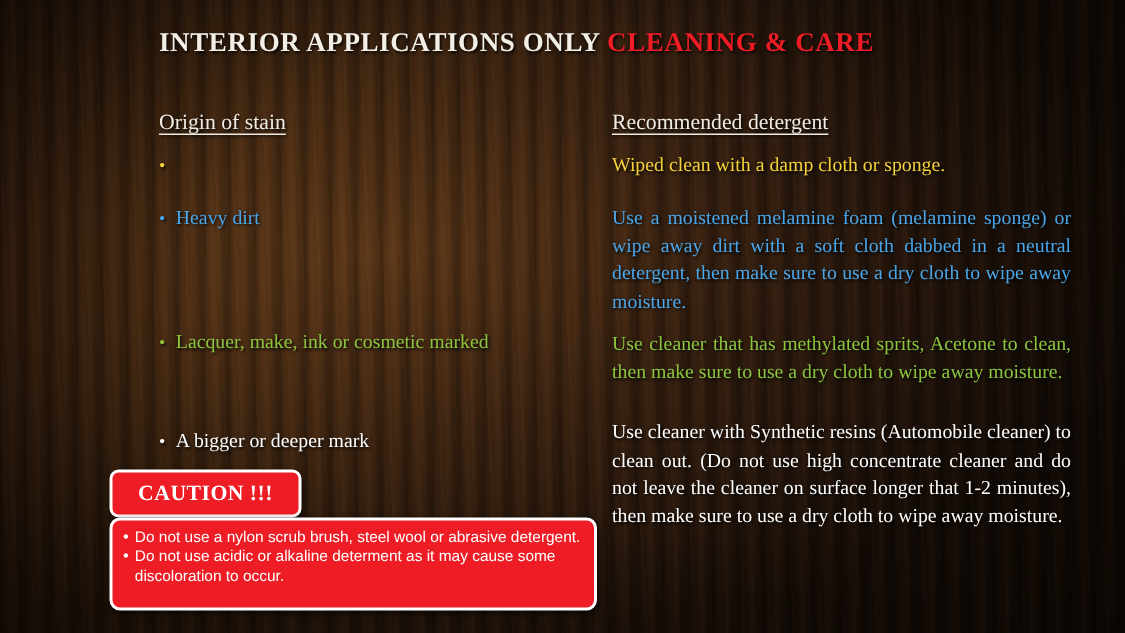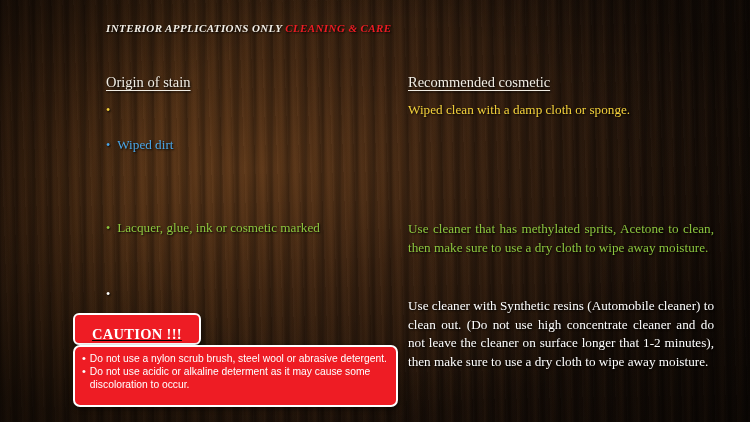--- a/index.html
+++ b/index.html
@@ -53,28 +53,27 @@
   }
 
   
   .title-block {
     position: absolute;
     left: 106px;
     top: 18px;
     width: 600px;
   }
   .title-line {
-    font-size: 11px;
+    font-size: 18px;
     font-weight: bold;
     color: #f3efe7;
     letter-spacing: 0.4px;
     line-height: 21px;
     text-shadow: 1px 1px 2px rgba(0,0,0,0.85);
     white-space: nowrap;
-    font-style: italic;
   }
   .title-accent {
     color: #ee1c24;
     font-weight: bold;
   }
 
   
   .col-head {
     position: absolute;
     font-size: 14.5px;
@@ -116,37 +115,36 @@
   }
 
   
   .r1l { top: 101px; }
   .r1r { top: 101px; }
   .r2l { top: 136px; }
   .r2r { top: 136px; }
   .r3l { top: 219px; }
   .r3r { top: 220px; }
   .r4l { top: 285px; }
-  .r4r { top: 297px; }
+  .r4r { top: 279px; }
 
   
   .caution-badge {
     position: absolute;
     left: 73px;
     top: 313px;
     width: 124px;
     height: 28px;
     background: #ee1c24;
     border: 2px solid #ffffff;
     border-radius: 6px;
     display: flex;
-    align-items: flex-end;
+    align-items: center;
     justify-content: center;
     box-shadow: 1px 2px 4px rgba(0,0,0,0.6);
-    text-decoration: underline;
   }
   .caution-badge span {
     color: #ffffff;
     font-size: 14.5px;
     font-weight: bold;
     letter-spacing: 0.3px;
   }
 
   
   .caution-box {
@@ -183,47 +181,49 @@
 <div class="slide">
   <div class="vignette"></div>
 
   <div class="content">
 
     <div class="title-block">
       <div class="title-line"><span>INTERIOR APPLICATIONS ONLY </span><span class="title-accent">CLEANING &amp; CARE</span></div>
     </div>
 
     <div class="col-head left">Origin of stain</div>
-    <div class="col-head right">Recommended cosmetic</div>
+    <div class="col-head right">Recommended detergent</div>
 
     <div class="row-left r1l">
       <div class="bullet-item">
         <span class="bullet-dot" style="color:#f4d23c">•</span>
       </div>
     </div>
     <div class="row-right r1r" style="color:#f4d23c">Wiped clean with a damp cloth or sponge.</div>
 
     <div class="row-left r2l">
       <div class="bullet-item">
         <span class="bullet-dot" style="color:#4aa6e8">•</span>
-        <span style="color:#4aa6e8">Wiped dirt</span>
-      </div>
-    </div>
+        <span style="color:#4aa6e8">Heavy dirt</span>
+      </div>
+    </div>
+    <div class="row-right r2r" style="color:#4aa6e8">Use a moistened melamine foam (melamine sponge) or wipe away dirt with a soft cloth dabbed in a neutral detergent, then make sure to use a dry cloth to wipe away moisture.</div>
 
     <div class="row-left r3l">
       <div class="bullet-item">
         <span class="bullet-dot" style="color:#8cc63f">•</span>
-        <span style="color:#8cc63f">Lacquer, glue, ink or cosmetic marked</span>
+        <span style="color:#8cc63f">Lacquer, make, ink or cosmetic marked</span>
       </div>
     </div>
     <div class="row-right r3r" style="color:#8cc63f">Use cleaner that has methylated sprits, Acetone to clean, then make sure to use a dry cloth to wipe away moisture.</div>
 
     <div class="row-left r4l">
       <div class="bullet-item">
         <span class="bullet-dot" style="color:#ffffff">•</span>
+        <span style="color:#ffffff">A bigger or deeper mark</span>
       </div>
     </div>
     <div class="row-right r4r" style="color:#ffffff">Use cleaner with Synthetic resins (Automobile cleaner) to clean out. (Do not use high concentrate cleaner and do not leave the cleaner on surface longer that 1-2 minutes), then make sure to use a dry cloth to wipe away moisture.</div>
 
     <div class="caution-badge">
       <span>CAUTION !!!</span>
     </div>
 
     <div class="caution-box">
       <div class="caution-line">

